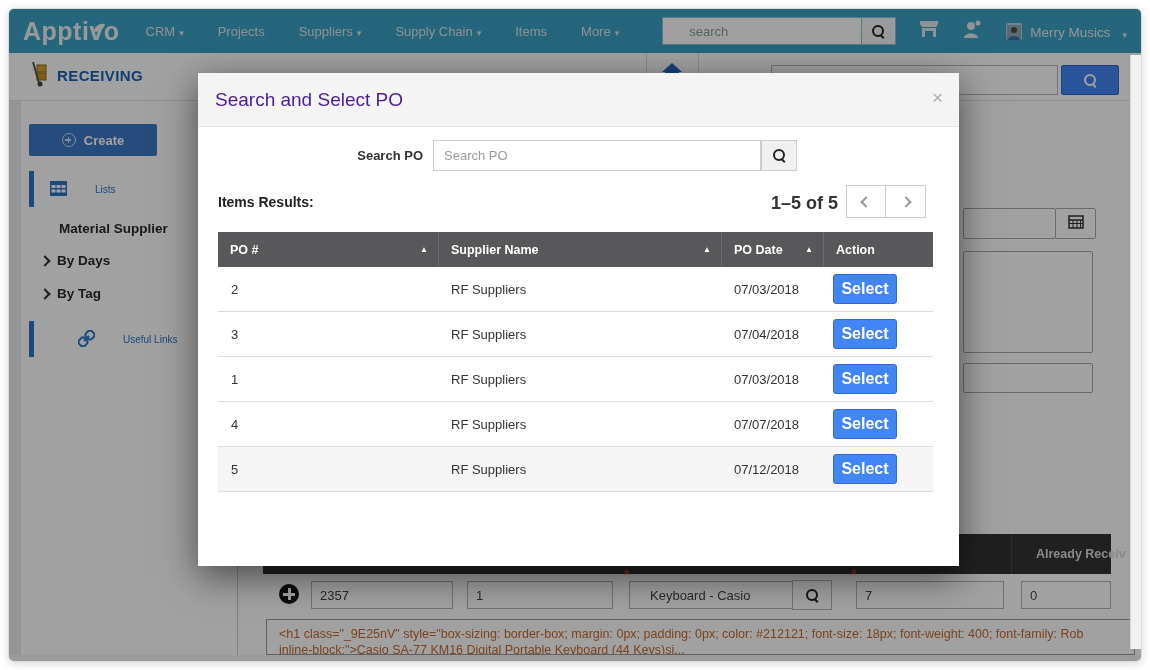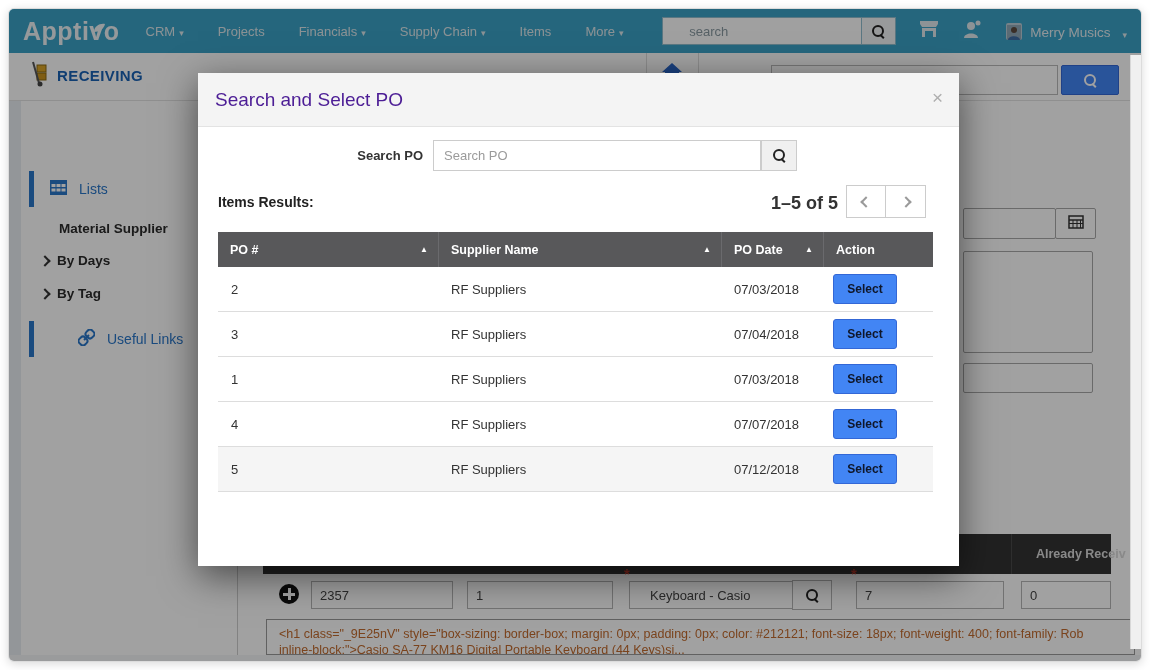--- a/index.html
+++ b/index.html
@@ -43,21 +43,21 @@
   .ov-search-btn { position:absolute; left:1052px; top:56px; width:58px; height:30px; background:#4285f4; border:1px solid #3367d6; border-radius:2px; display:flex; align-items:center; justify-content:center; cursor:pointer; }
 
   
   .content { position:absolute; left:0; top:92px; width:100%; height:554px; background:#fff; }
   .left-strip { position:absolute; left:0; top:92px; width:12px; height:554px; background:#e9eef2; }
   .create-btn { position:absolute; left:20px; top:115px; width:128px; height:32px; background:#3c79c4; border-radius:2px;
                 color:#fff; font-size:13px; font-weight:700; display:flex; align-items:center; justify-content:center; gap:8px; cursor:pointer; }
   .plus-ring { width:14px; height:14px; border:1.5px solid #cfe0f2; border-radius:50%; position:relative; }
   .plus-ring::before { content:""; position:absolute; left:5px; top:2.5px; width:1.5px; height:6px; background:#cfe0f2; }
   .plus-ring::after  { content:""; position:absolute; left:2.5px; top:5px; width:6px; height:1.5px; background:#cfe0f2; }
-  .side-row { position:absolute; left:20px; width:170px; height:36px; display:flex; align-items:center; gap:12px; border-left:5px solid #2a77c9; padding-left:16px; color:#2a77c9; font-size:14px; cursor:pointer; }
+  .side-row { position:absolute; left:20px; width:170px; height:36px; display:flex; align-items:center; gap:28px; border-left:5px solid #2a77c9; padding-left:16px; color:#2a77c9; font-size:10px; cursor:pointer; }
   .side-section { position:absolute; left:50px; font-size:13.5px; font-weight:700; color:#2b2b2b; }
   .side-filter { position:absolute; left:32px; display:flex; align-items:center; gap:8px; font-size:13.5px; font-weight:700; color:#2b2b2b; cursor:pointer; }
   .field { background:#fff; border:1px solid #a9a9a9; border-radius:2px; }
   .fld-text { font-size:13px; color:#444; padding:0 8px; line-height:27px; }
 
   
   .panel-edge { position:absolute; left:228px; top:525px; height:121px; border-left:1px solid #cfcfcf; }
   .dark-bar { position:absolute; left:254px; top:525px; width:848px; height:40px; background:#333; }
   .dark-bar .sep { position:absolute; left:748px; top:0; height:40px; border-left:1px solid #4a4a4a; }
   .dark-bar .lbl { position:absolute; left:773px; top:0; line-height:40px; color:#d9d9d9; font-size:12.5px; font-weight:700; white-space:nowrap; }
@@ -90,40 +90,40 @@
   .pager .pg + .pg { border-left:none; }
 
   .m-table { position:absolute; left:20px; top:159px; width:715px; }
   .t-head { display:grid; grid-template-columns:220px 283px 102px 110px; background:#58585a; height:35px; }
   .t-head .hc { display:flex; align-items:center; justify-content:space-between; padding:0 10px 0 12px; color:#fff; font-size:12.5px; font-weight:700; }
   .t-head .hc + .hc { border-left:1px solid #6a6a6d; }
   .sort { font-size:8px; color:#fff; }
   .t-row { display:grid; grid-template-columns:220px 283px 102px 110px; height:45px; border-bottom:1px solid #ddd; align-items:center; background:#fff; }
   .t-row.alt { background:#f5f5f5; }
   .t-row .tc { padding-left:13px; font-size:13px; color:#333; }
-  .select-btn { width:64px; height:30px; margin-left:10px; background:#4285f4; border:1px solid #3367d6; border-radius:3px; color:#0f172a; font-size:12px; font-weight:700; cursor:pointer; }
+  .select-btn { width:64px; height:30px; margin-left:10px; background:#4285f4; border:1px solid #3367d6; border-radius:3px; color:#ffffff; font-size:16px; font-weight:700; cursor:pointer; }
 </style>
 </head>
 <body>
 
 <div class="stage">
   <div class="app">
 
     <div class="nav">
       <div class="brand">
         <span>Apptivo</span>
         <span class="leaf">
           <svg width="14" height="10" viewBox="0 0 14 10">
               <path d="M2 9 C2 3 8 0 13 1 C12 6 7 9 2 9 Z" fill="#eef3f5"></path>
             </svg>
         </span>
       </div>
       <div class="nav-item"><span>CRM</span><span class="caret">▾</span></div>
       <div class="nav-item"><span>Projects</span></div>
-      <div class="nav-item"><span>Financials</span><span class="caret">▾</span></div>
+      <div class="nav-item"><span>Suppliers</span><span class="caret">▾</span></div>
       <div class="nav-item"><span>Supply Chain</span><span class="caret">▾</span></div>
       <div class="nav-item"><span>Items</span></div>
       <div class="nav-item" style="margin-right:0"><span>More</span><span class="caret">▾</span></div>
 
       <div class="nav-search">
         <input type="text" placeholder="search" style="">
         <div class="btn">
             <span class="mag"></span>
           </div>
       </div>
@@ -175,20 +175,24 @@
         </svg>
     </span>
     <input class="ov-search" type="text" style="">
     <div class="ov-search-btn">
         <span class="mag white"></span>
       </div>
 
     <div class="content"></div>
     <div class="left-strip"></div>
 
+    <div class="create-btn">
+      <span class="plus-ring"></span>
+      <span>Create</span>
+    </div>
 
     <div class="side-row" style="top:162px;">
       <span>
         <svg width="17" height="15" viewBox="0 0 17 15">
             <rect x="0" y="0" width="17" height="15" fill="#2a77c9"></rect>
             <rect x="1.5" y="4" width="4" height="3" fill="#fff"></rect>
             <rect x="6.5" y="4" width="4" height="3" fill="#fff"></rect>
             <rect x="11.5" y="4" width="4" height="3" fill="#fff"></rect>
             <rect x="1.5" y="8.5" width="4" height="3" fill="#fff"></rect>
             <rect x="6.5" y="8.5" width="4" height="3" fill="#fff"></rect>

